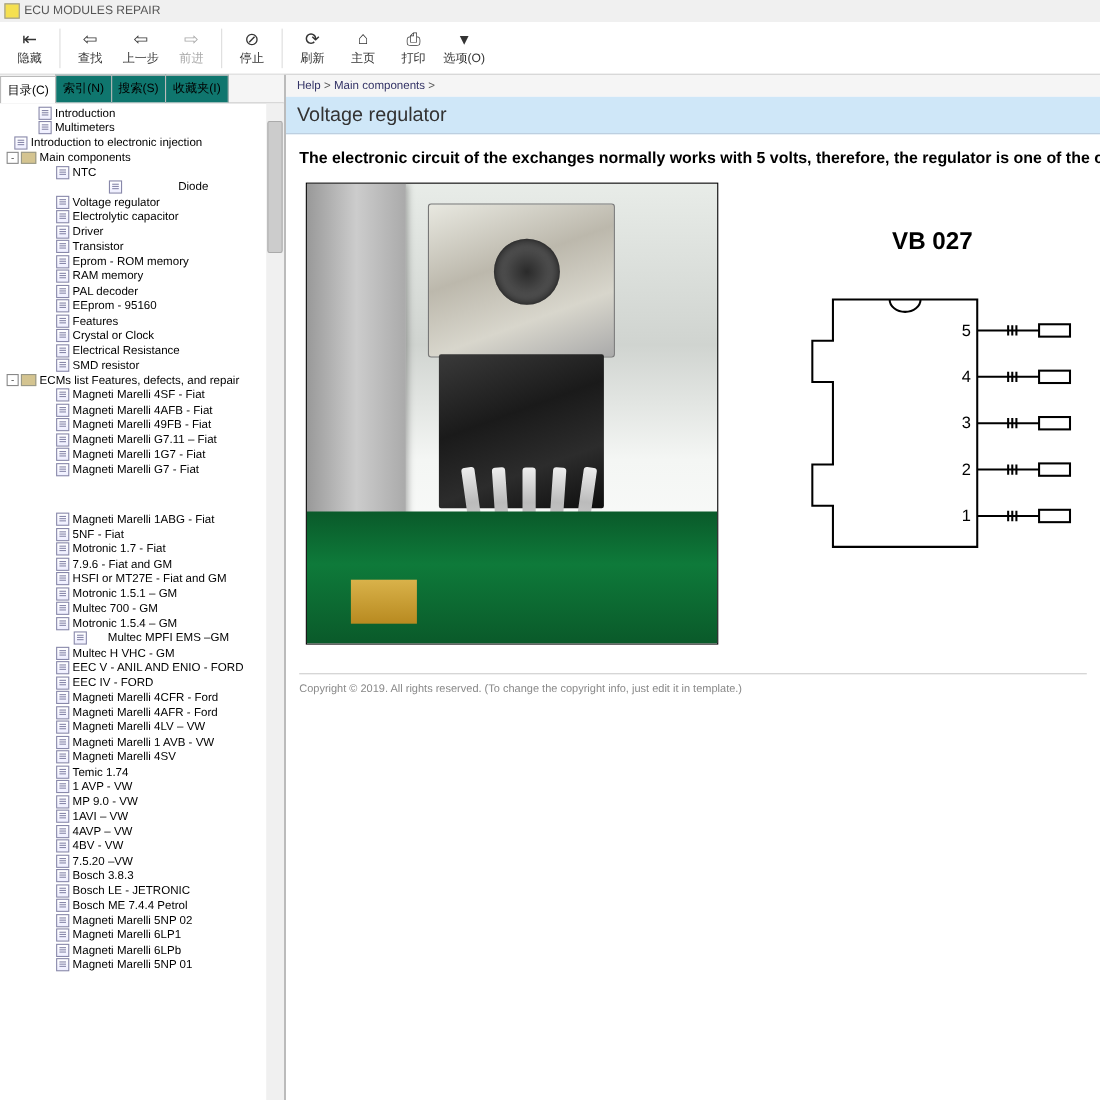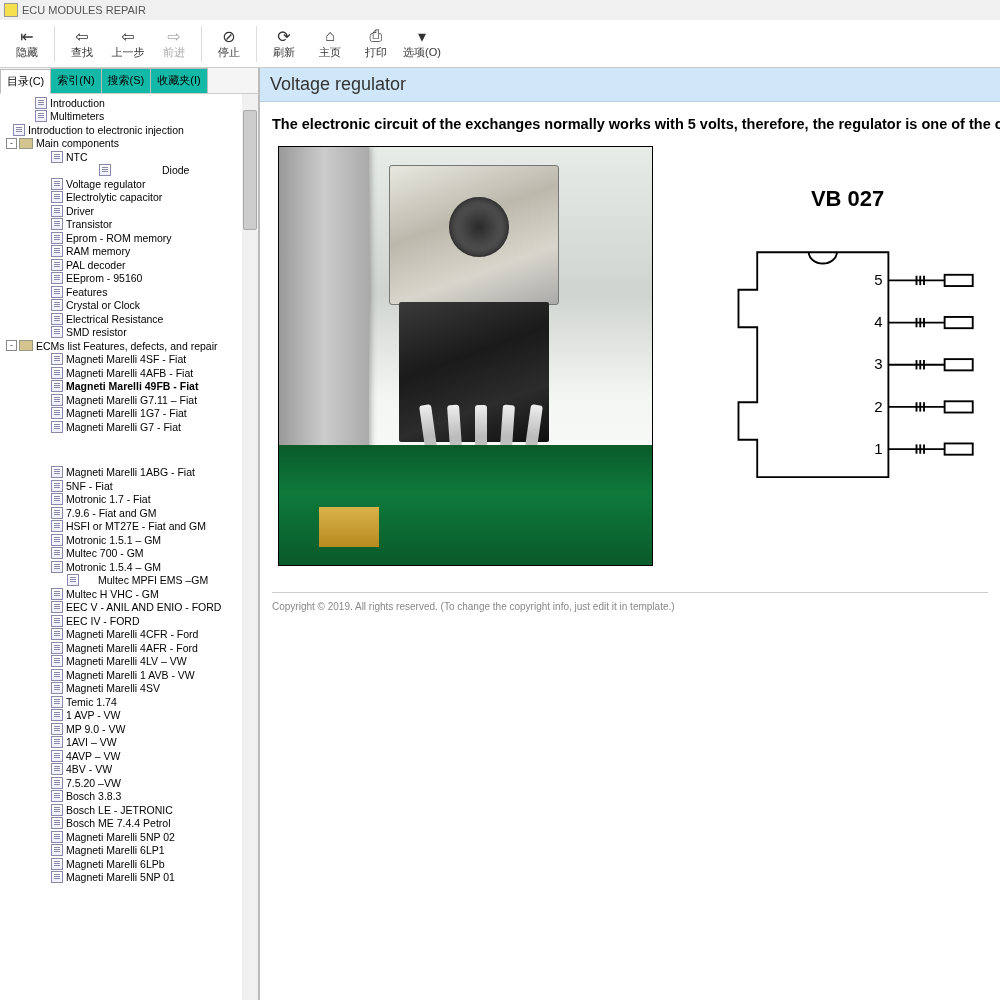--- a/index.html
+++ b/index.html
@@ -8,21 +8,21 @@
 .title-bar .app-icon { width: 14px; height: 14px; background: #f5e050; border: 1px solid #999; display: inline-block; }
 .toolbar { height: 48px; background: #fff; border-bottom: 1px solid #ccc; display: flex; align-items: center; padding: 2px 6px; gap: 4px; }
 .tb-btn { display: flex; flex-direction: column; align-items: center; justify-content: center; width: 42px; height: 44px; cursor: pointer; font-size: 11px; color: #333; }
 .tb-btn.disabled { color: #aaa; }
 .tb-btn .ico { width: 18px; height: 18px; display: flex; align-items: center; justify-content: center; font-size: 16px; }
 .tb-sep { width: 1px; height: 36px; background: #ddd; margin: 0 2px; }
 
 .main { display: flex; height: calc(1000px - 68px); }
 .sidebar { width: 260px; border-right: 2px solid #bbb; display: flex; flex-direction: column; background: #fff; }
 .tabs { display: flex; border-bottom: 1px solid #ccc; background: #f5f5f5; }
-.tab { padding: 4px 6px; border: 1px solid #bbb; border-bottom: none; background: #14b8a6; font-size: 11px; cursor: pointer; margin-right: -1px; }
+.tab { padding: 4px 6px; border: 1px solid #bbb; border-bottom: none; background: #0f766e; font-size: 11px; cursor: pointer; margin-right: -1px; }
 .tab.active { background: #fff; border-bottom: 1px solid #fff; position: relative; top: 1px; }
 
 .tree { flex: 1; overflow-y: auto; overflow-x: hidden; padding: 2px 0; position: relative; }
 .tree-node { display: flex; align-items: center; height: 13.5px; font-size: 10.5px; color: #000; white-space: nowrap; cursor: pointer; }
 .tree-node .toggle { width: 11px; height: 11px; border: 1px solid #888; display: flex; align-items: center; justify-content: center; font-size: 9px; line-height: 1; margin-right: 2px; color: #444; flex-shrink: 0; background: #fff; }
 .tree-node .toggle.none { border: none; background: transparent; }
 .tree-node .doc-ico { width: 12px; height: 12px; margin-right: 3px; flex-shrink: 0; background: linear-gradient(#fff,#eef); border: 1px solid #88a; position: relative; }
 .tree-node .doc-ico::after { content: ""; position: absolute; top: 2px; left: 2px; right: 2px; height: 1px; background: #88a; box-shadow: 0 2px 0 #88a, 0 4px 0 #88a; }
 .tree-node .book-ico { width: 14px; height: 11px; margin-right: 3px; flex-shrink: 0; background: #d4c490; border: 1px solid #998; }
 .tree-scroll { position: absolute; right: 0; top: 0; bottom: 0; width: 16px; background: #f0f0f0; }
@@ -210,21 +210,21 @@
         <div class="tree-node" style="padding-left: 38px;">
           <span class="toggle none"></span>
           <span class="doc-ico"></span>
           <span>Magneti Marelli 4SF - Fiat</span>
         </div>
         <div class="tree-node" style="padding-left: 38px;">
           <span class="toggle none"></span>
           <span class="doc-ico"></span>
           <span>Magneti Marelli 4AFB - Fiat</span>
         </div>
-        <div class="tree-node" style="padding-left: 38px; font-weight: bold;">
+        <div class="tree-node" style="padding-left: 38px;">
           <span class="toggle none"></span>
           <span class="doc-ico"></span>
           <span>Magneti Marelli 49FB - Fiat</span>
         </div>
         <div class="tree-node" style="padding-left: 38px;">
           <span class="toggle none"></span>
           <span class="doc-ico"></span>
           <span>Magneti Marelli G7.11 – Fiat</span>
         </div>
         <div class="tree-node" style="padding-left: 38px;">
@@ -392,20 +392,23 @@
           <span class="doc-ico"></span>
           <span>Magneti Marelli 5NP 01</span>
         </div>
         <div class="tree-scroll">
           <div class="thumb"></div>
         </div>
     </div>
   </div>
 
   <div class="content">
+    <div class="breadcrumb">
+      <a href="#">Help</a><span> &gt; </span><a href="#">Main components</a><span> &gt; </span>
+    </div>
     <div class="page-title-bar">Voltage regulator</div>
     <div class="body-text">The electronic circuit of the exchanges normally works with 5 volts, therefore, the regulator is one of the compone</div>
 
     <div class="images">
       <div class="photo">
         <div class="bracket"></div>
         <div class="tab-plate"></div>
         <div class="tab-hole"></div>
         <div class="chip"></div>
         <div class="pin p1"></div>

